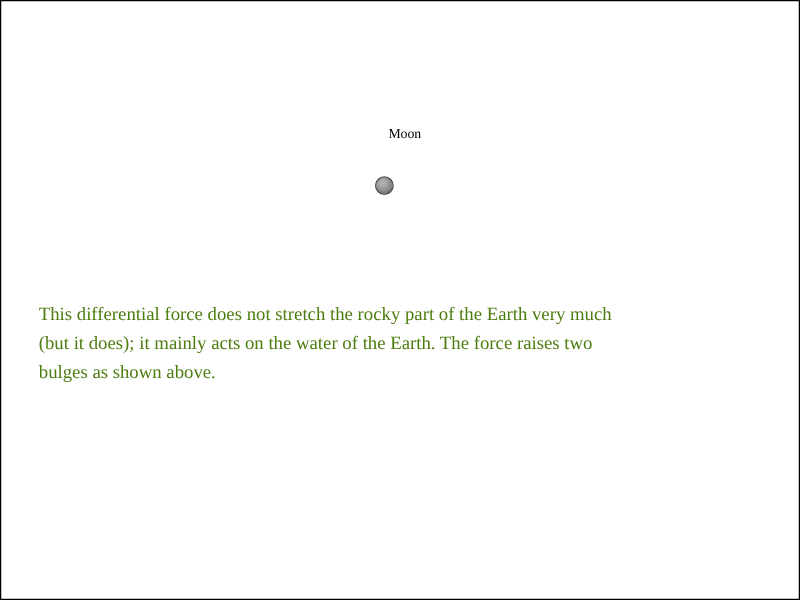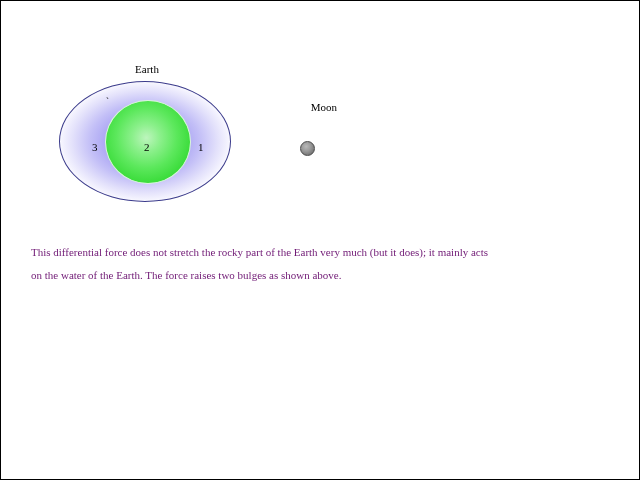--- a/index.html
+++ b/index.html
@@ -117,39 +117,30 @@
     box-sizing: border-box;
   }
 
   
   #caption {
     position: absolute;
     left: 30px;
     top: 240px;
     width: 460px;
     font-family: "Liberation Serif", serif;
-    font-size: 11px;
+    font-size: 15px;
     line-height: 23px;
-    color: #701a75;
+    color: #4d7c0f;
   }
 </style>
 </head>
 <body>
 
 <div id="page">
 
-  <div id="earth-group">
-    <div id="earth-label">Earth</div>
-    <div id="earth-ocean"></div>
-    <div id="earth-body"></div>
-    <div id="earth-tick" class="earth-tick-mark">`</div>
-    <div class="earth-num" id="earth-num-3">3</div>
-    <div class="earth-num" id="earth-num-2">2</div>
-    <div class="earth-num" id="earth-num-1">1</div>
-  </div>
 
   <div id="moon-group">
     <div id="moon-label">Moon</div>
     <div id="moon-body"></div>
   </div>
 
   <div id="caption">This differential force does not stretch the rocky part of the Earth very much (but it does); it mainly acts on the water of the Earth. The force raises two bulges as shown above.</div>
 
 </div>
 

